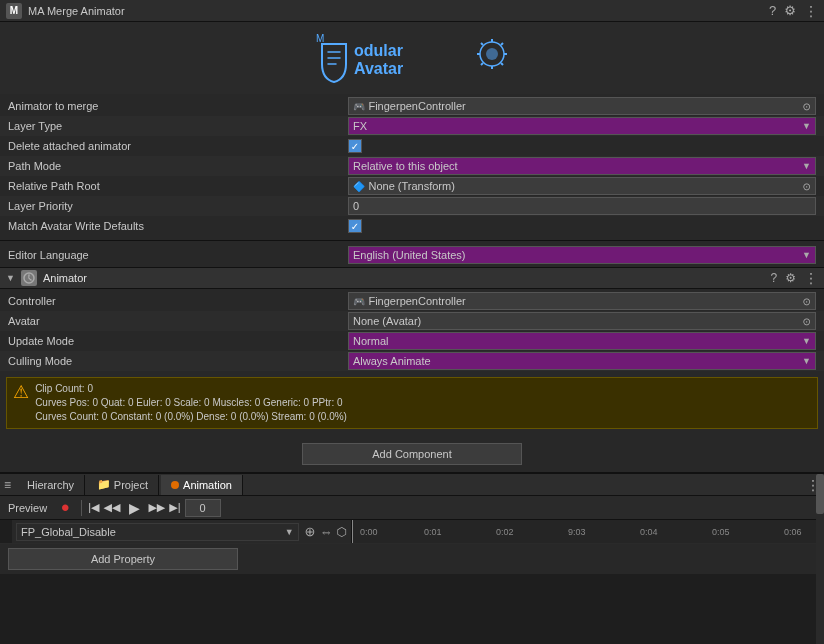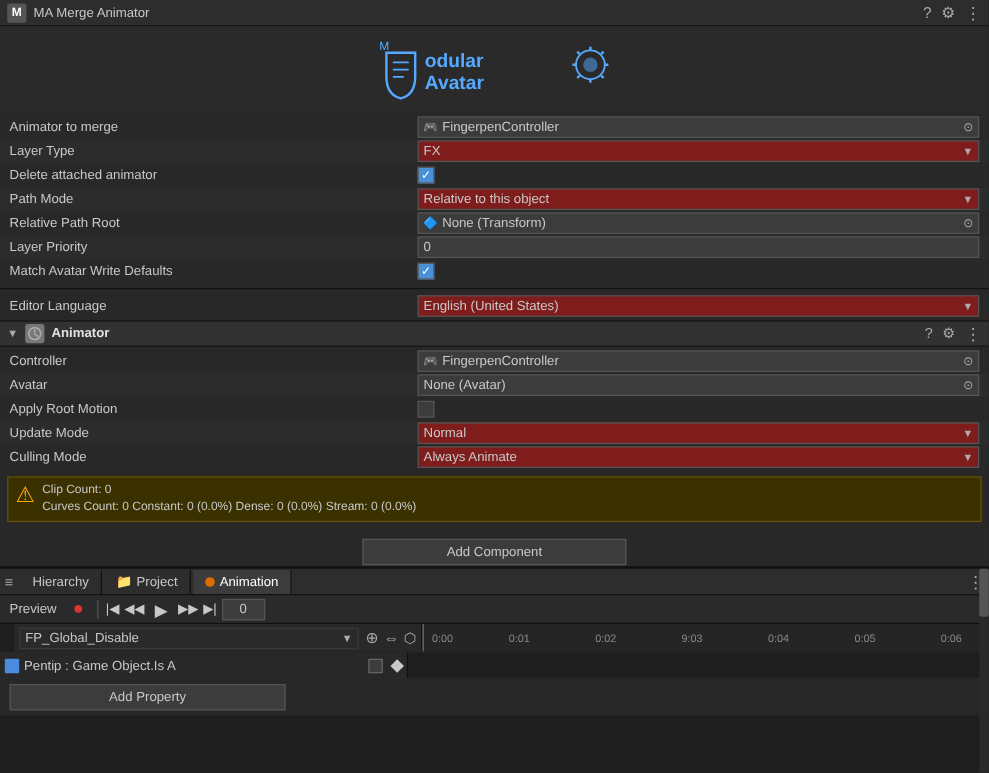--- a/index.html
+++ b/index.html
@@ -105,21 +105,21 @@
       display: flex;
       align-items: center;
       justify-content: space-between;
     }
     .prop-icon-end {
       color: #aaa;
       font-size: 10px;
     }
     .prop-dropdown {
       flex: 1;
-      background: #7f1d1d;
+      background: #701a75;
       border: 1px solid #555;
       color: #c8c8c8;
       font-size: 11px;
       height: 18px;
       padding: 0 4px;
       display: flex;
       align-items: center;
       justify-content: space-between;
     }
     .dropdown-arrow {
@@ -155,21 +155,21 @@
     .section-toggle {
       color: #aaa; font-size: 9px;
     }
     .section-icon {
       width: 16px; height: 16px;
       background: #777;
       border-radius: 2px;
       display: flex; align-items: center; justify-content: center;
     }
     .section-title {
-      flex: 1; font-size: 11px; color: #e0e0e0; font-weight: bold;
+      flex: 1; font-size: 11px; color: #e0e0e0; font-weight: normal;
     }
     .section-actions {
       display: flex; gap: 8px; align-items: center;
     }
     .section-actions span {
       color: #aaa; font-size: 12px;
     }
 
     
     .warning-box {
@@ -550,28 +550,20 @@
     <div class="prop-row">
       <span class="prop-label">Avatar</span>
       <div class="prop-value">
         <div class="prop-field-with-icon">
           <span>None (Avatar)</span>
           <span class="prop-icon-end">⊙</span>
         </div>
       </div>
     </div>
 
-    <div class="prop-row">
-      <span class="prop-label">Apply Root Motion</span>
-      <div class="prop-value">
-        <div class="checkbox-area">
-          <div class="checkbox-unchecked"></div>
-        </div>
-      </div>
-    </div>
 
     <div class="prop-row">
       <span class="prop-label">Update Mode</span>
       <div class="prop-value">
         <div class="prop-dropdown">
           <span>Normal</span>
           <span class="dropdown-arrow">▼</span>
         </div>
       </div>
     </div>
@@ -585,20 +577,21 @@
         </div>
       </div>
     </div>
 
   </div>
 
   <div class="warning-box">
     <span class="warning-icon">⚠</span>
     <div>
       <div>Clip Count: 0</div>
+      <div>Curves Pos: 0 Quat: 0 Euler: 0 Scale: 0 Muscles: 0 Generic: 0 PPtr: 0</div>
       <div>Curves Count: 0 Constant: 0 (0.0%) Dense: 0 (0.0%) Stream: 0 (0.0%)</div>
     </div>
   </div>
 
   <div class="add-component-area">
     <button class="add-component-btn">Add Component</button>
   </div>
 
 </div>
 
@@ -651,27 +644,18 @@
       <span style="position:absolute;left:288px;font-size:9px;color:#888;">0:04</span>
       <span style="position:absolute;left:360px;font-size:9px;color:#888;">0:05</span>
       <span style="position:absolute;left:432px;font-size:9px;color:#888;">0:06</span>
     </div>
 
     <div class="scrollbar-right">
       <div class="scrollbar-thumb"></div>
     </div>
   </div>
 
-  <div class="obj-track-row">
-    <div class="obj-track-label">
-      <div class="obj-icon"></div>
-      <span style="flex:1;overflow:hidden;text-overflow:ellipsis;white-space:nowrap;">Pentip : Game Object.Is A</span>
-      <div class="obj-checkbox"></div>
-      <div class="obj-diamond"></div>
-    </div>
-    <div class="obj-track-timeline"></div>
-  </div>
 
   <div class="add-prop-row">
     <button class="add-prop-btn">Add Property</button>
   </div>
 
 </div>
 
 </body></html>

